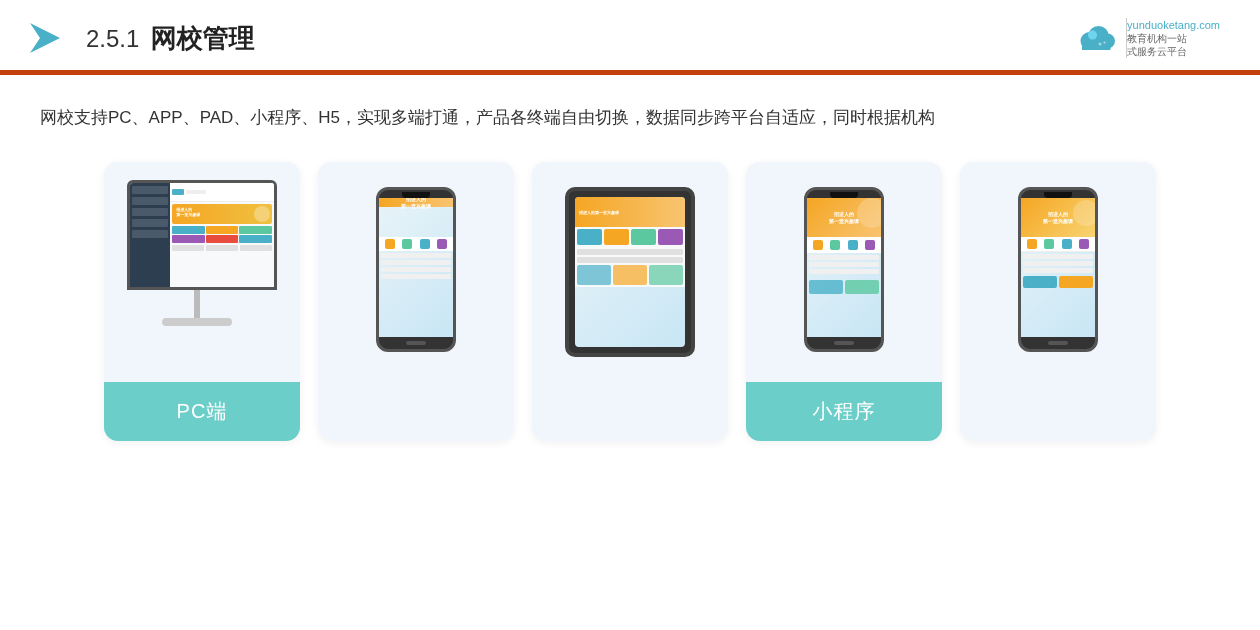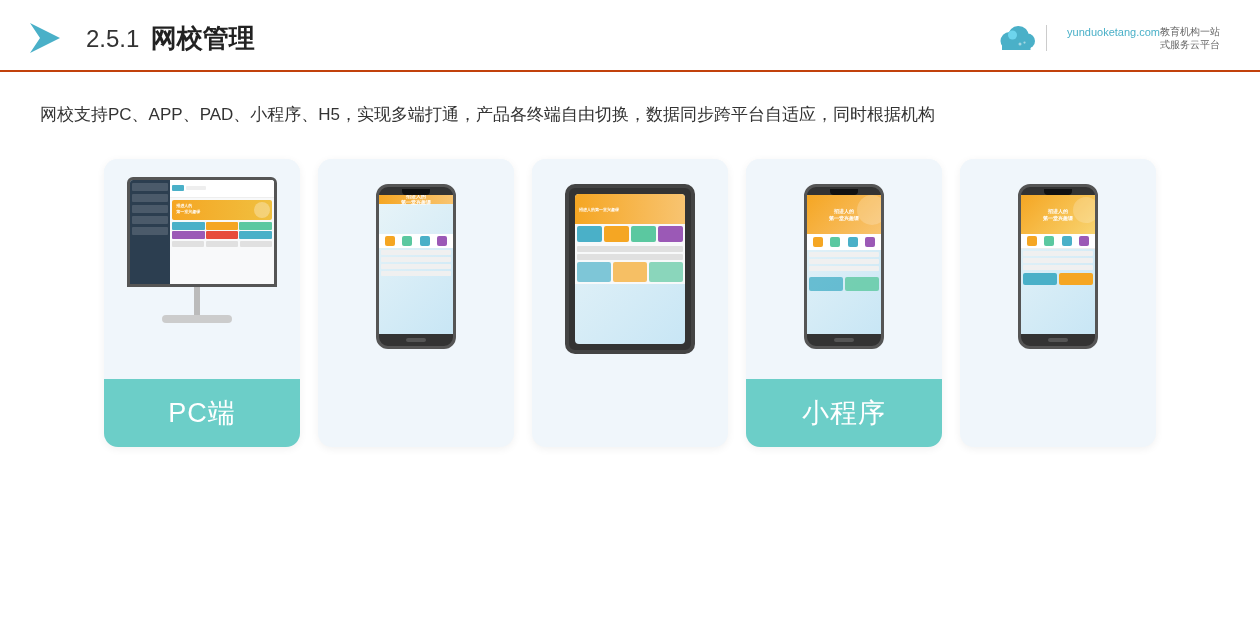--- a/index.html
+++ b/index.html
@@ -15,24 +15,24 @@
       width: 1260px;
       min-height: 630px;
       background: #fff;
       padding: 0;
       position: relative;
     }
 
     
     .header {
       display: flex;
-      align-items: center;
+      align-items: flex-start;
       justify-content: space-between;
       padding: 18px 40px 12px 30px;
-      border-bottom: 2px solid #c2410c;
+      border-bottom: 5px solid #c2410c;
     }
 
     .header-left {
       display: flex;
       align-items: center;
       gap: 16px;
     }
 
     .logo-icon {
       width: 40px;
@@ -59,22 +59,23 @@
       gap: 8px;
     }
 
     .brand-cloud-icon {
       width: 42px;
       height: 32px;
     }
 
     .brand-text-block {
       display: flex;
+      flex-direction: column;
       border-left: 1px solid #ccc;
-      padding-left: 20px;
+      padding-left: 0;
       line-height: 1.3;
     }
 
     .brand-site {
       font-size: 11px;
       color: #4ab0c8;
       font-weight: 500;
     }
 
     .brand-slogan {
@@ -116,21 +117,21 @@
       align-items: center;
       justify-content: center;
       padding: 18px 12px 12px;
       background: #f0f6fb;
     }
 
     .card-label {
       width: 100%;
       background: #6ccec8;
       color: #fff;
-      font-size: 27px;
+      font-size: 20px;
       font-weight: 500;
       text-align: center;
       padding: 16px 0;
       letter-spacing: 1px;
     }
 
     
     
     .device-pc {
       position: relative;

